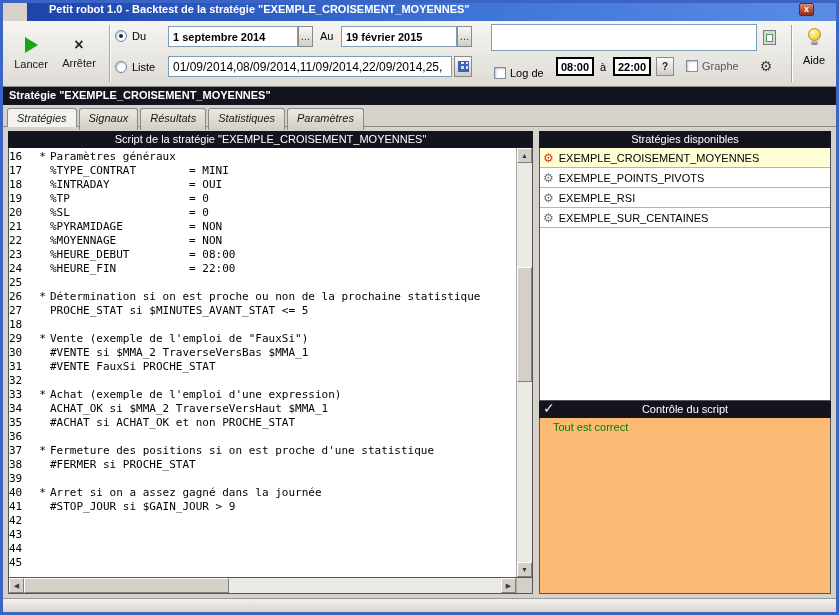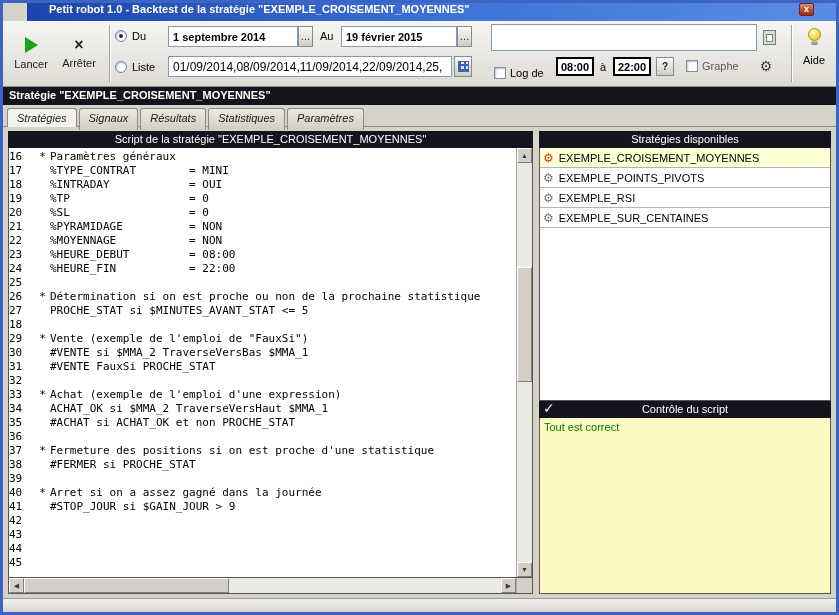--- a/index.html
+++ b/index.html
@@ -101,22 +101,22 @@
             border:1px solid; border-color:#fff #808080 #808080 #fff; cursor:pointer; }
   .sb-corner { width:16px; flex:none; background:#d4d0c8; border-left:1px solid #a8a8a8; }
 
   .strategy-list { height:253px; flex:none; background:#fff; border:1px solid #555; border-top:none; overflow:hidden; }
   .strategy-item { height:20px; display:flex; align-items:center; gap:5px; padding:0 3px;
                    border-bottom:1px solid #b4b4b4; cursor:pointer; }
   .strategy-item.selected { background:#ffffd6; }
   .gear { font-size:12px; line-height:12px; color:#6e7680; flex:none; }
   .strategy-item.selected .gear { color:#d23c14; }
 
-  .control-result { flex:1; background:#fef9c3; border:1px solid #555; border-top:none;
-                    padding:3px 4px; color:#008000; }
+  .control-result { flex:1; background:#fdba74; border:1px solid #555; border-top:none;
+                    padding:3px 13px; color:#008000; }
 
   
   .statusbar { height:14px; flex:none; background:linear-gradient(#f2f1ee,#d8d5ce); border-top:1px solid #9a9a9a; }
 </style>
 </head>
 <body>
 
 <div class="window">
 
   <div class="titlebar">

